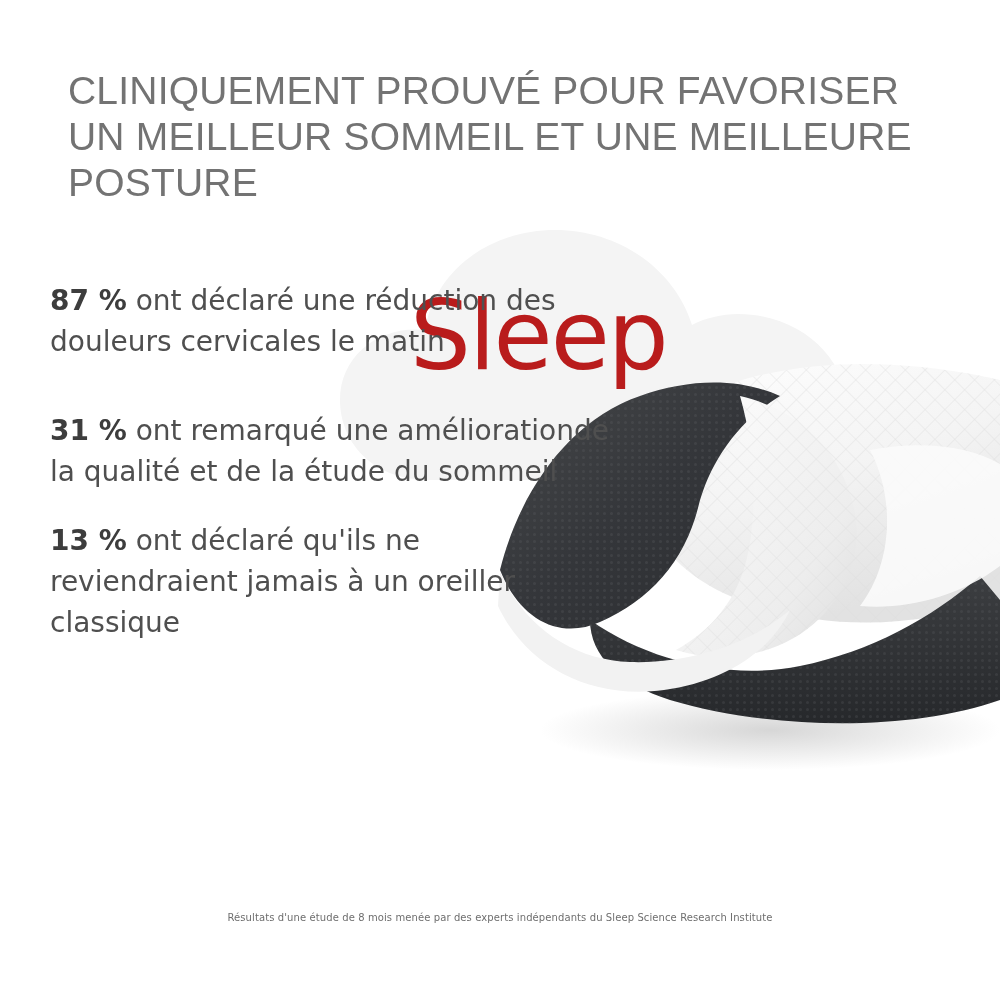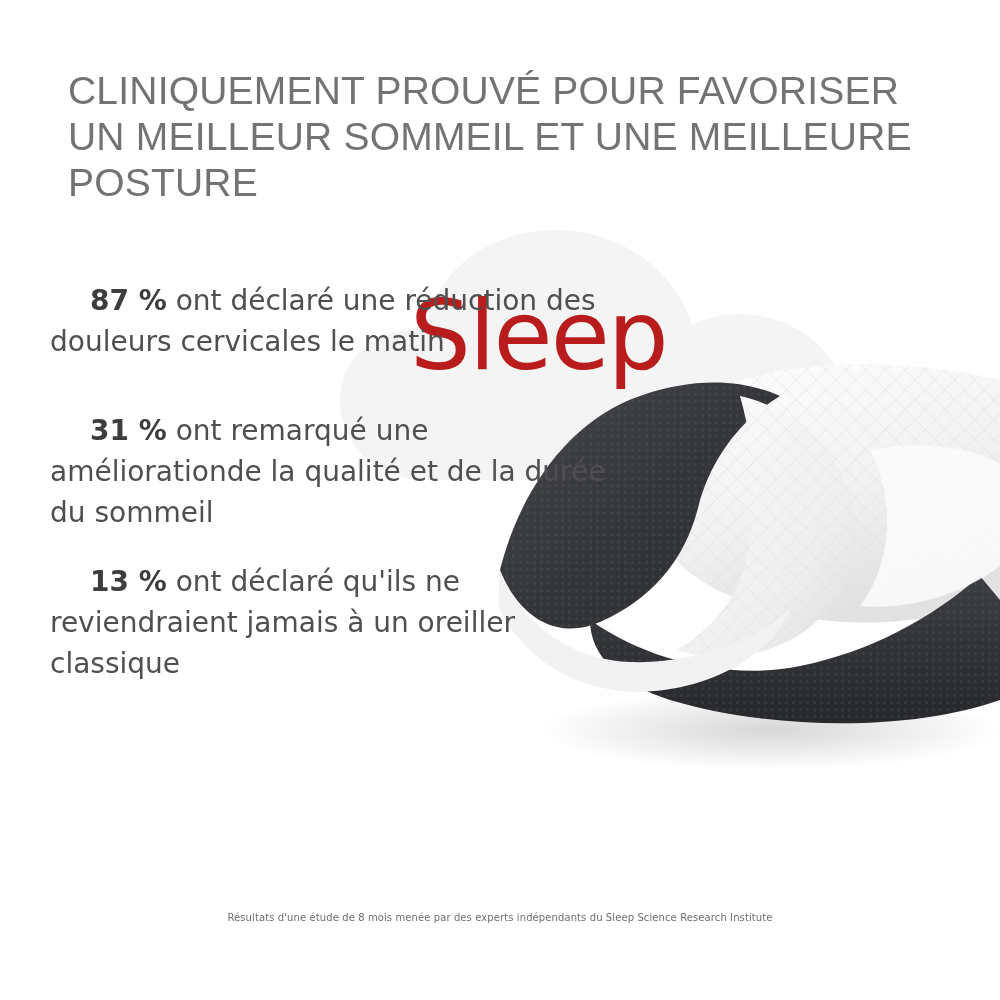--- a/index.html
+++ b/index.html
@@ -74,21 +74,20 @@
   .stat-text {
     font-family: "DejaVu Sans", sans-serif;
     font-size: 28px;
     line-height: 41px;
     color: #4f4f4f;
     font-weight: 400;
   }
   .stat-pct {
     font-weight: 700;
     color: #3d3d3d;
-    margin-left: 40px;
   }
   .stat:nth-child(1) { margin-bottom: 48px; }
   .stat:nth-child(2) { margin-bottom: 26px; }
   .stat:nth-child(3) { margin-bottom: 24px; }
 
   
   .footnote {
     position: absolute;
     left: 0;
     right: 0;
@@ -180,21 +179,21 @@
 
   <h1 class="headline">CLINIQUEMENT PROUVÉ POUR FAVORISER UN MEILLEUR SOMMEIL ET UNE MEILLEURE POSTURE</h1>
 
   <div class="stats">
 
     <div class="stat">
       <p class="stat-text"><span class="stat-pct">87 %</span><span> ont déclaré une réduction des douleurs cervicales le matin</span></p>
     </div>
 
     <div class="stat">
-      <p class="stat-text"><span class="stat-pct">31 %</span><span> ont remarqué une améliorationde la qualité et de la durée du sommeil</span></p>
+      <p class="stat-text"><span class="stat-pct">31 %</span><span> ont remarqué une améliorationde la qualité et de la étude du sommeil</span></p>
     </div>
 
 
     <div class="stat">
       <p class="stat-text"><span class="stat-pct">13 %</span><span> ont déclaré qu'ils ne reviendraient jamais à un oreiller classique</span></p>
     </div>
 
   </div>
 
   <div class="footnote">Résultats d'une étude de 8 mois menée par des experts indépendants du Sleep Science Research Institute</div>

